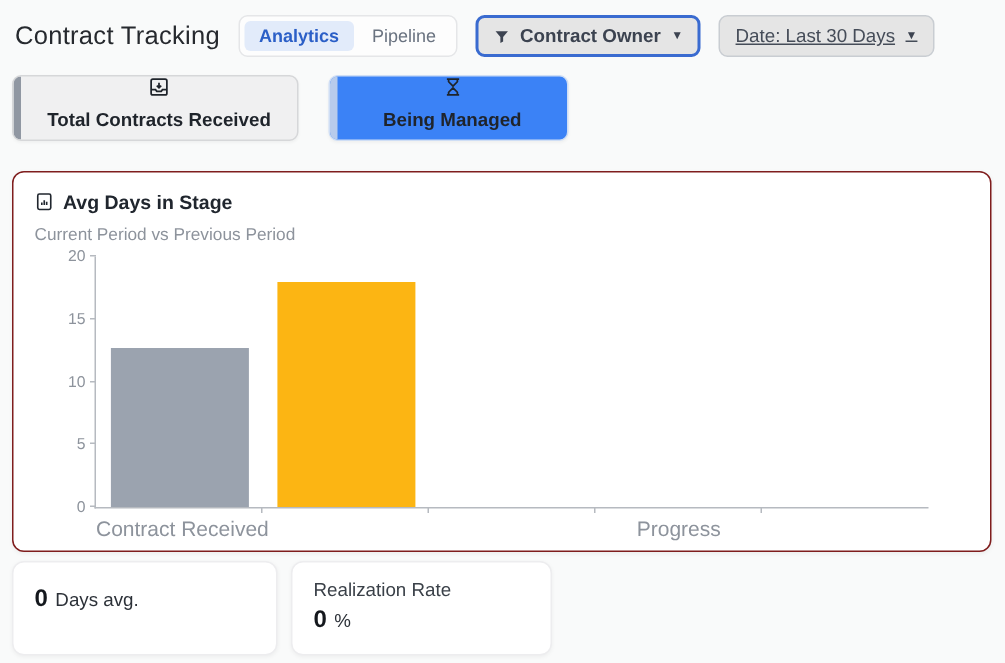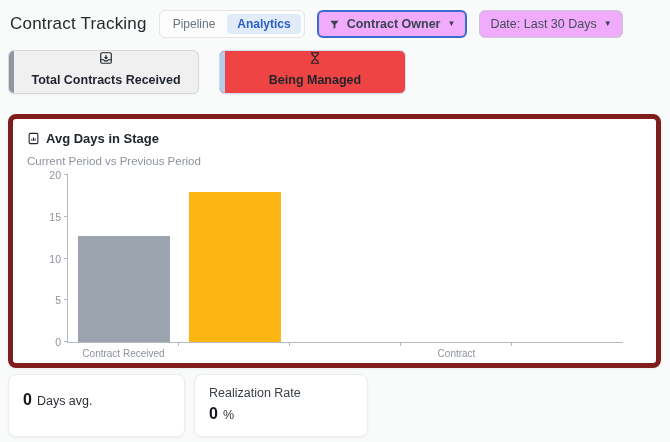--- a/index.html
+++ b/index.html
@@ -20,48 +20,48 @@
   .tab-group {
     display:flex; align-items:center; gap:2px;
     background:#fdfdfd; border:1px solid #e5e6e8; border-radius:6px;
     padding:3px; height:28px;
   }
   .tab { font-size:12px; color:#6a7380; padding:3px 10px; border-radius:4px; cursor:pointer; }
   .tab.active { background:#e2ebfa; color:#2b5fc7; font-weight:bold; }
   .dropdown {
     display:flex; align-items:center; gap:7px;
     height:28px; padding:0 10px; border-radius:6px;
-    background:#f0abfc; font-size:12.5px; color:#3c4350; font-weight:bold;
+    background:#e5e5e5; font-size:12.5px; color:#3c4350; font-weight:bold;
     cursor:pointer;
   }
   .dropdown.owner { border:2px solid #3a6bd0; }
-  .dropdown.date { border:1px solid #c9cdd2; font-weight:normal; color:#454c58; }
+  .dropdown.date { border:1px solid #c9cdd2; font-weight:normal; color:#454c58;text-decoration:underline; }
   .caret { font-size:8px; color:#3c4350; line-height:1; }
   .funnel-svg { width:11px; height:11px; display:block; }
   
   .stats-row { display:flex; gap:20px; padding:4px 8px 0 8px; }
   .stat-card {
     position:relative; height:44px; border-radius:6px;
     display:flex; align-items:center; gap:8px;
     padding:0 14px 0 19px; overflow:hidden;
     box-shadow:0 1px 2px rgba(0,0,0,.04);
     flex-direction:column;
   }
   .stat-card .accent { position:absolute; left:0; top:0; bottom:0; width:5px; }
   .stat-card.gray { background:#f0f0f1; border:1px solid #d6d7d9; width:191px; }
   .stat-card.gray .accent { background:#9097a2; }
-  .stat-card.blue { background:#ef4444; border:1px solid #cfdef5; width:187px; }
+  .stat-card.blue { background:#3b82f6; border:1px solid #cfdef5; width:160px; }
   .stat-card.blue .accent { background:#b7cbec; }
   .stat-label { font-size:12.5px; font-weight:bold; color:#1f242b; white-space:nowrap; }
   .stat-value { font-size:15px; font-weight:bold; color:#1f242b; margin-left:auto; }
   .stat-icon { width:14px; height:14px; flex:0 0 auto; display:block; }
   
   .chart-card {
     position:absolute; left:8px; top:114px; width:653px; height:254px;
-    background:#fff; border:5px solid #7f1d1d; border-radius:8px;
+    background:#fff; border:1px solid #7f1d1d; border-radius:8px;
     box-shadow:0 1px 3px rgba(0,0,0,.05);
     padding:12px 14px;
   }
   .chart-title-row { display:flex; align-items:center; gap:6px; }
   .chart-title { font-size:13px; font-weight:bold; color:#20262e; }
   .doc-svg { width:13px; height:13px; display:block; }
   .chart-subtitle { font-size:11.5px; color:#8d939c; margin-top:9px; }
   .plot {
     position:absolute; left:54px; top:56px; width:556px; height:168px;
     border-left:1px solid #b6bac0; border-bottom:1px solid #b6bac0;
@@ -76,21 +76,21 @@
   .slot { position:absolute; bottom:0; height:100%; }
   .slot .xtick {
     position:absolute; right:0; bottom:-4px; width:1px; height:4px; background:#b6bac0;
   }
   .bar {
     position:absolute; bottom:0; left:50%; transform:translateX(-50%);
     width:83%;
   }
   .xlabel {
     position:absolute; top:100%; left:0; right:0; margin-top:6px;
-    text-align:center; font-size:10px; color:#8d939c; white-space:nowrap;
+    text-align:center; font-size:14px; color:#8d939c; white-space:nowrap;
   }
   
   .bottom-row { position:absolute; left:8px; top:374px; display:flex; gap:9px; }
   .bottom-card {
     background:#fff; border:1px solid #ededef; border-radius:8px;
     box-shadow:0 1px 3px rgba(0,0,0,.05);
     height:63px; padding:11px 14px;
   }
   .bottom-card.first { width:177px; }
   .bottom-card.second { width:174px; }
@@ -99,22 +99,22 @@
   .bottom-value { font-size:16px; font-weight:800; color:#14181d; }
   .bottom-unit { font-size:12.5px; color:#2c3138; }
 </style>
 </head>
 <body>
 
 <div class="header">
   <div class="page-title">Contract Tracking</div>
 
   <div class="tab-group">
+    <div class="tab active">Analytics</div>
     <div class="tab">Pipeline</div>
-    <div class="tab active">Analytics</div>
   </div>
 
   <div class="dropdown owner">
     <span>
       <svg class="funnel-svg" viewBox="0 0 24 24">
           <path d="M3 4h18l-7 8.5V19l-4 2v-8.5z" fill="#3c4350"></path>
         </svg>
     </span>
     <span>Contract Owner</span>
     <span class="caret">▼</span>
@@ -182,21 +182,21 @@
         <div class="bar" style="height: 90%; background: rgb(252, 181, 19);"></div>
         <span class="xtick"></span>
       </div>
       <div class="slot" style="left: 40%; width: 20%;">
         <div class="bar" style="height: 0%; background: rgb(155, 163, 175);"></div>
         <span class="xtick"></span>
       </div>
       <div class="slot" style="left: 60%; width: 20%;">
         <div class="bar" style="height: 0%; background: rgb(155, 163, 175);"></div>
         <span class="xtick"></span>
-        <div class="xlabel">Contract</div>
+        <div class="xlabel">Progress</div>
       </div>
     </div>
 </div>
 
 <div class="bottom-row">
   <div class="bottom-card first">
     <div class="bottom-value-row">
       <span class="bottom-value">0</span>
       <span class="bottom-unit">Days avg.</span>
     </div>

